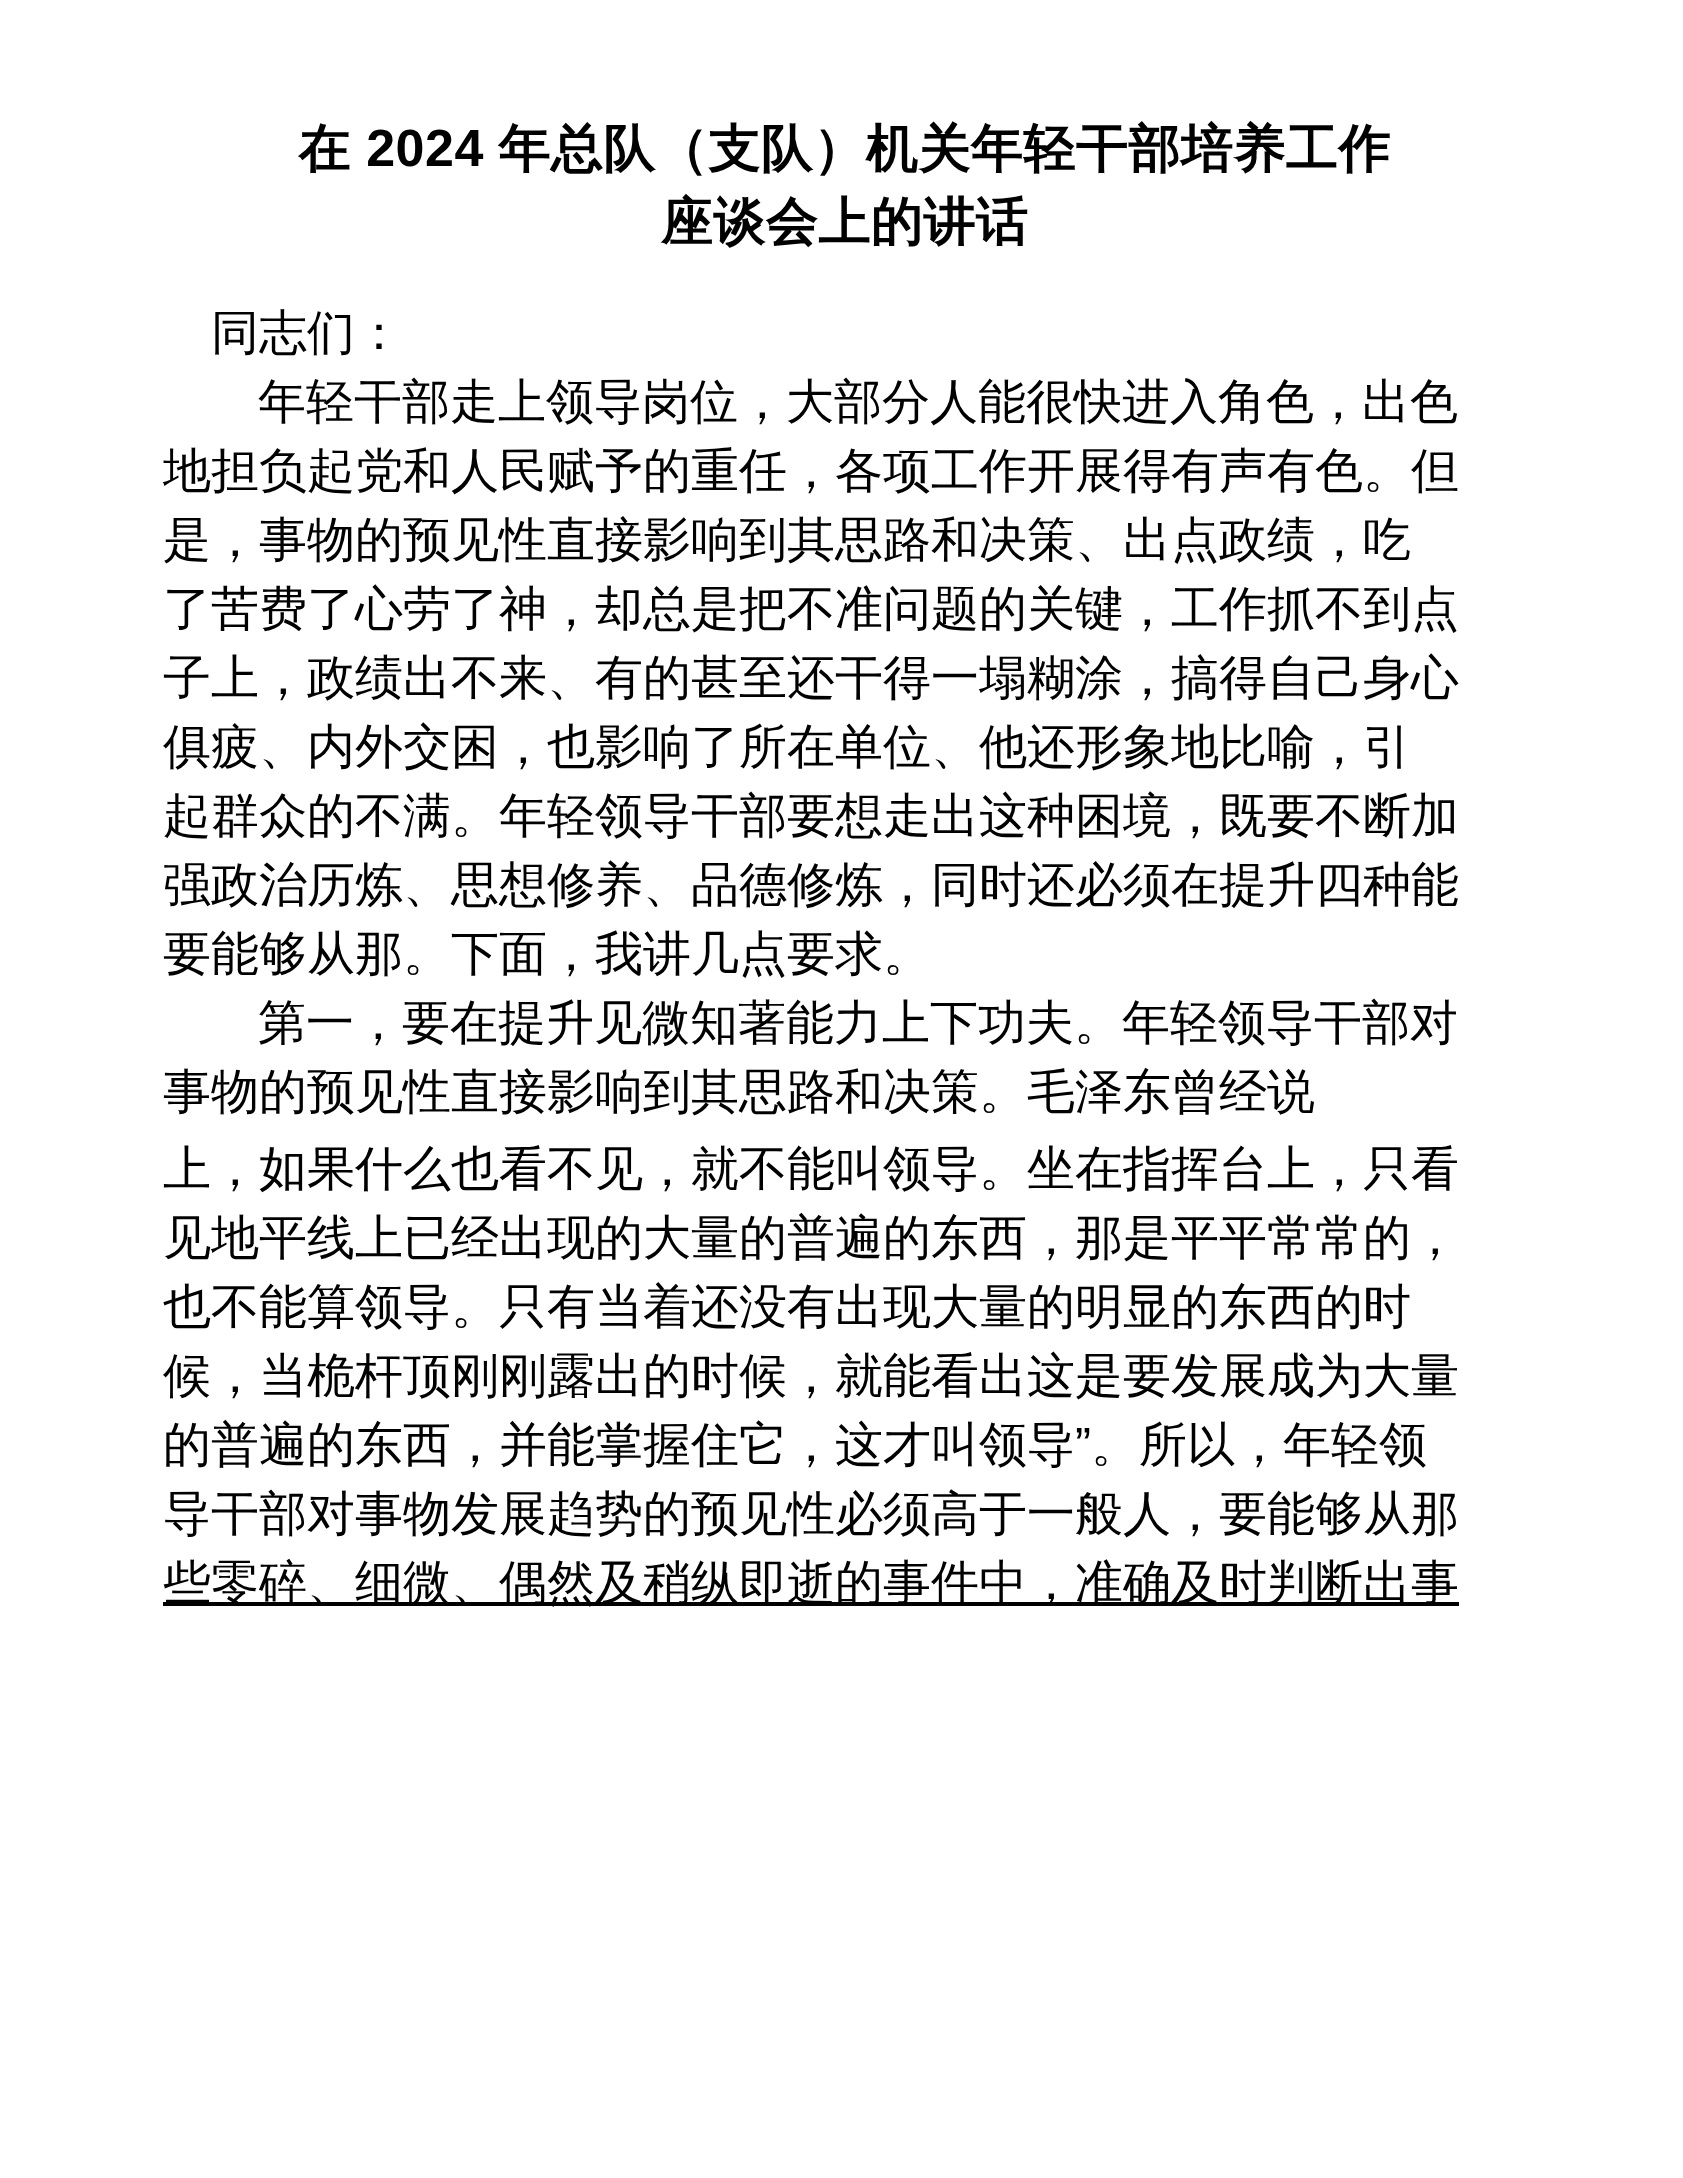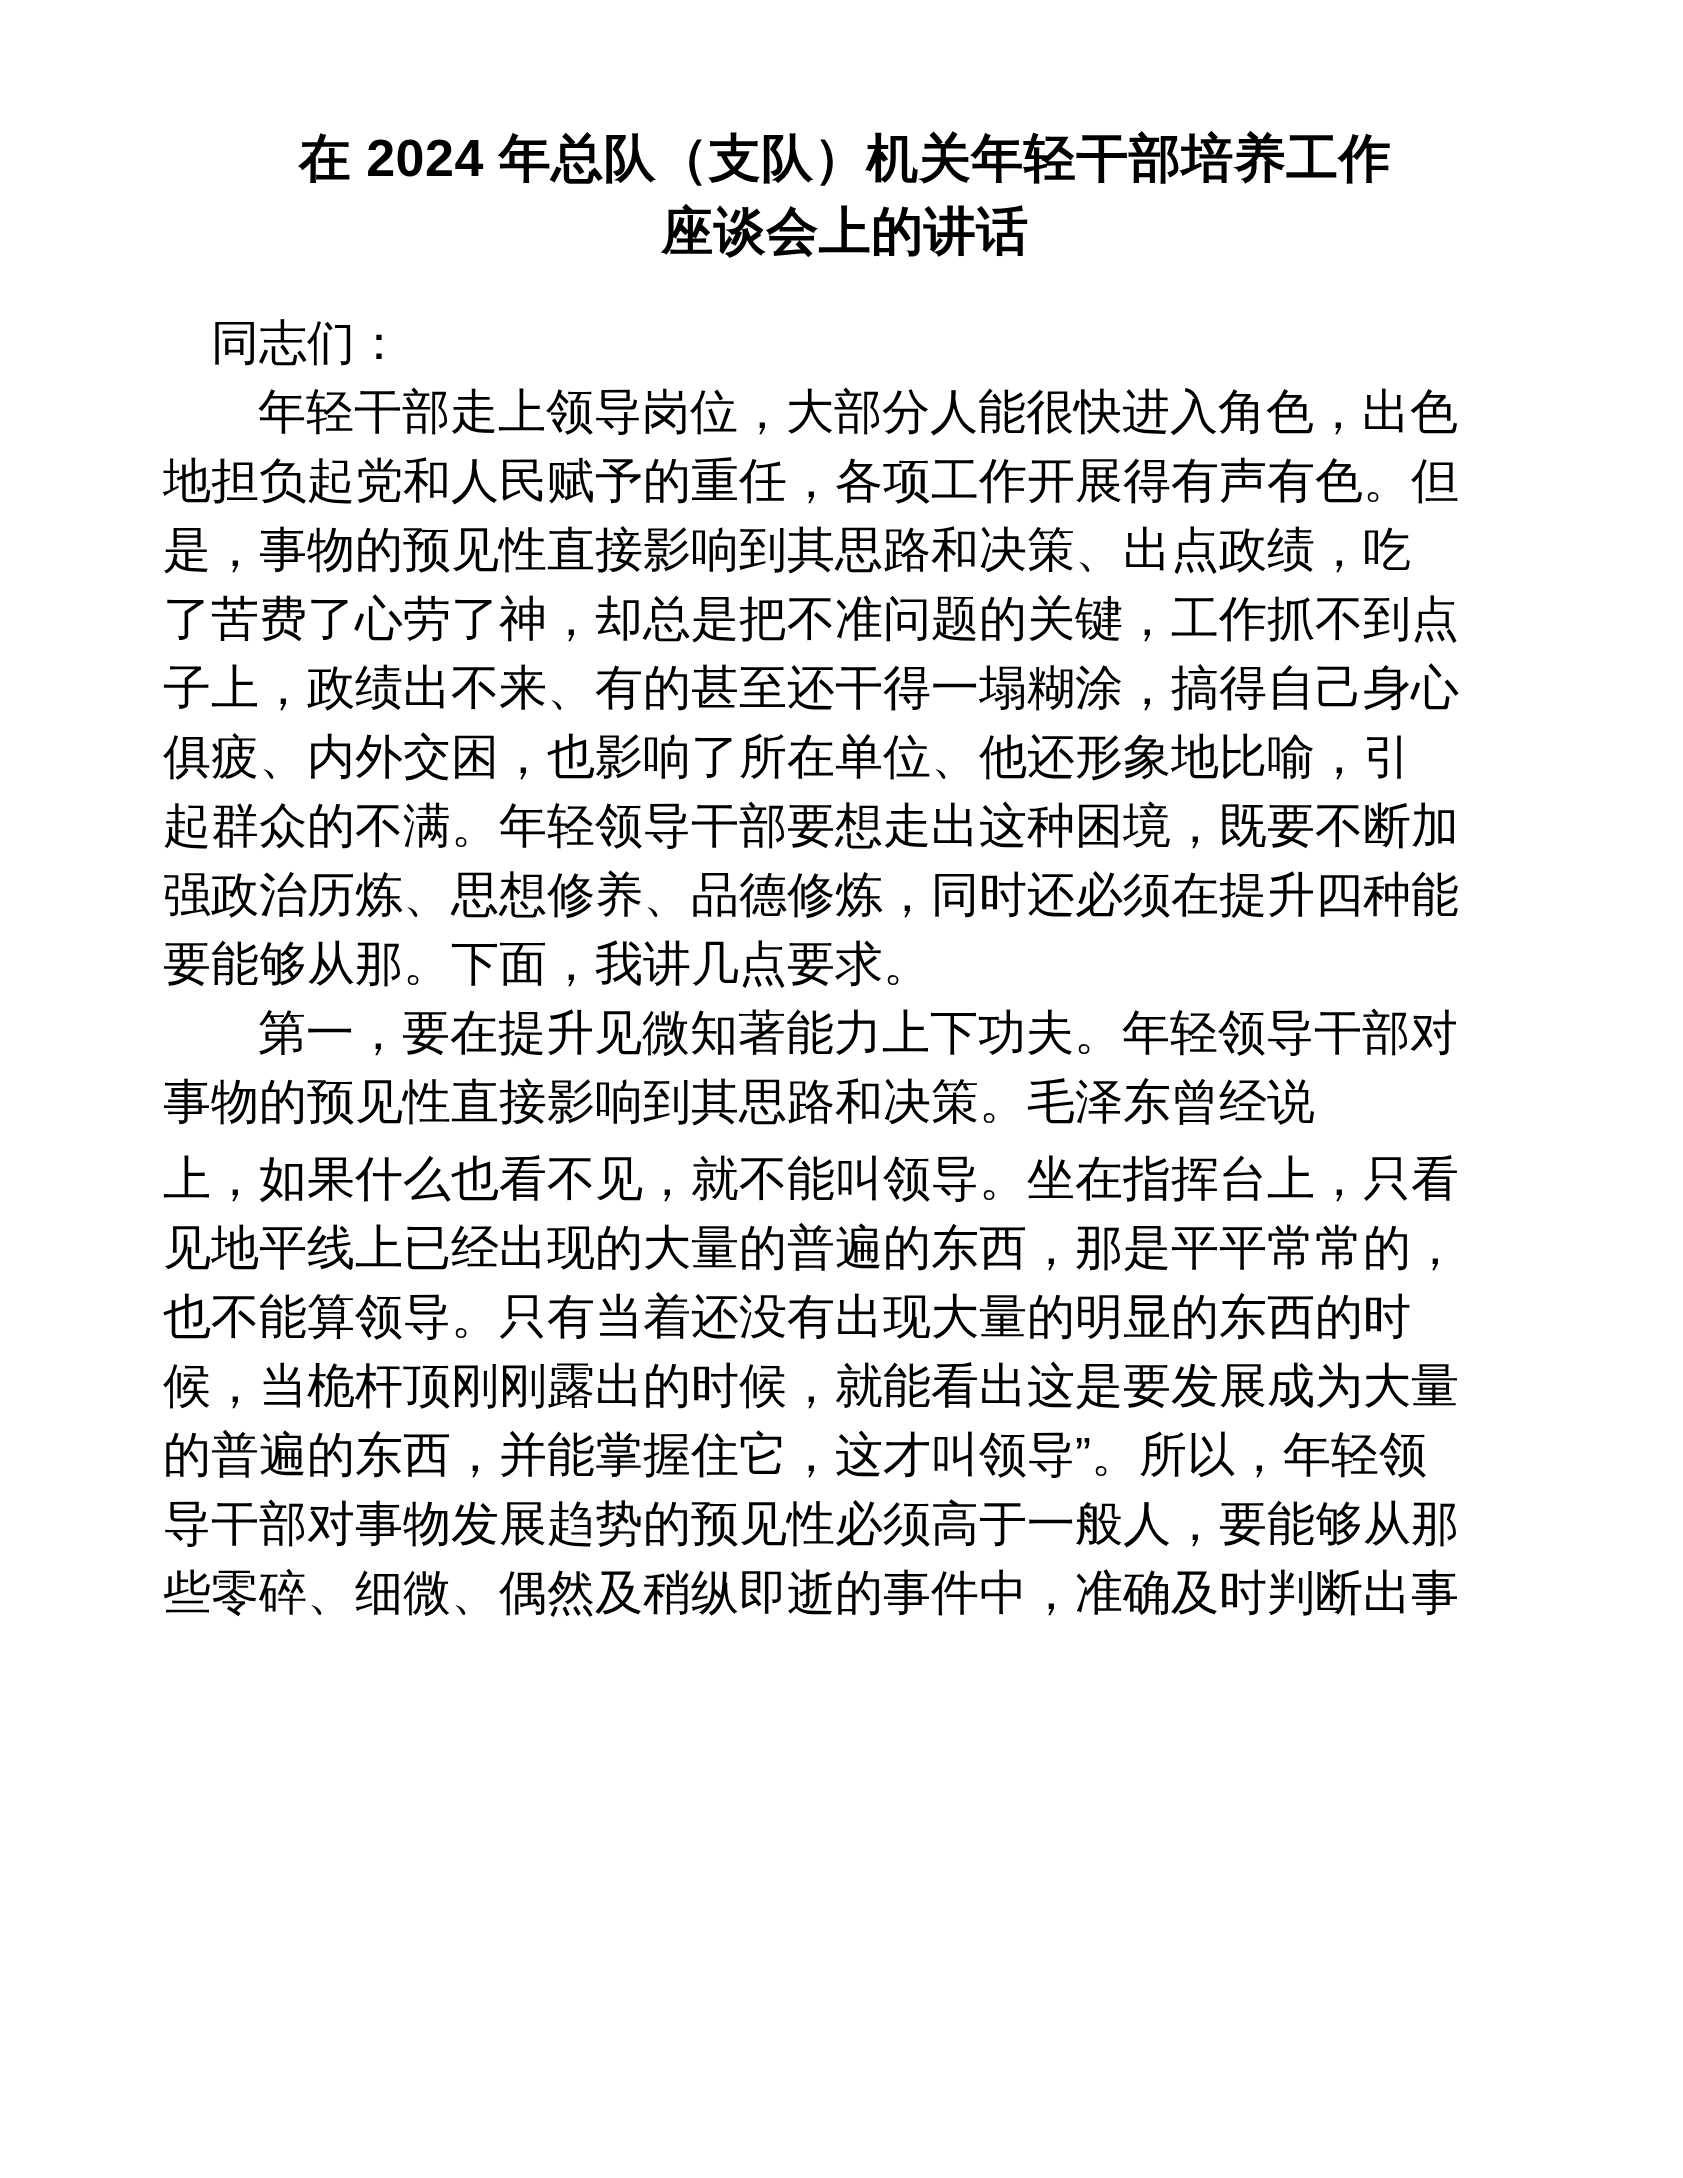--- a/index.html
+++ b/index.html
@@ -18,21 +18,21 @@
   .page {
     position: relative;
     width: 1683px;
     height: 2178px;
     background: #ffffff;
     box-sizing: border-box;
   }
   .content {
     position: absolute;
     left: 163px;
-    top: 122px;
+    top: 112px;
     width: 1364px;
   }
   .doc-title {
     font-size: 52px;
     font-weight: bold;
     line-height: 73px;
     text-align: center;
     letter-spacing: 0.5px;
     margin: 0;
     padding: 0 28px;
@@ -100,19 +100,19 @@
 
       <p class="para">
         <span class="line indent2" style="letter-spacing: 0px; padding-right: 0px;">第一，要在提升见微知著能力上下功夫。年轻领导干部对</span>
         <span class="line" style="letter-spacing: 0px; padding-right: 0px;">事物的预见性直接影响到其思路和决策。毛泽东曾经说</span>
         <span class="line" style="letter-spacing: 0px; padding-right: 0px; margin-top: 8px;">上，如果什么也看不见，就不能叫领导。坐在指挥台上，只看</span>
         <span class="line" style="letter-spacing: 0px; padding-right: 0px;">见地平线上已经出现的大量的普遍的东西，那是平平常常的，</span>
         <span class="line" style="letter-spacing: 0px; padding-right: 0px;">也不能算领导。只有当着还没有出现大量的明显的东西的时</span>
         <span class="line" style="letter-spacing: 0px; padding-right: 0px;">候，当桅杆顶刚刚露出的时候，就能看出这是要发展成为大量</span>
         <span class="line" style="letter-spacing: 0px; padding-right: 0px;">的普遍的东西，并能掌握住它，这才叫领导”。所以，年轻领</span>
         <span class="line" style="letter-spacing: 0px; padding-right: 0px;">导干部对事物发展趋势的预见性必须高于一般人，要能够从那</span>
-        <span class="line" style="letter-spacing: 0px; padding-right: 0px;">些零碎、细微、偶然及稍纵即逝的事件中，准确及时判断出事</span>
+        <span class="line" style="letter-spacing: 0px; padding-right: 0px; text-decoration: underline;">些零碎、细微、偶然及稍纵即逝的事件中，准确及时判断出事</span>
       </p>
 
     </div>
   </div>
 </div>
 
 
 </body></html>

